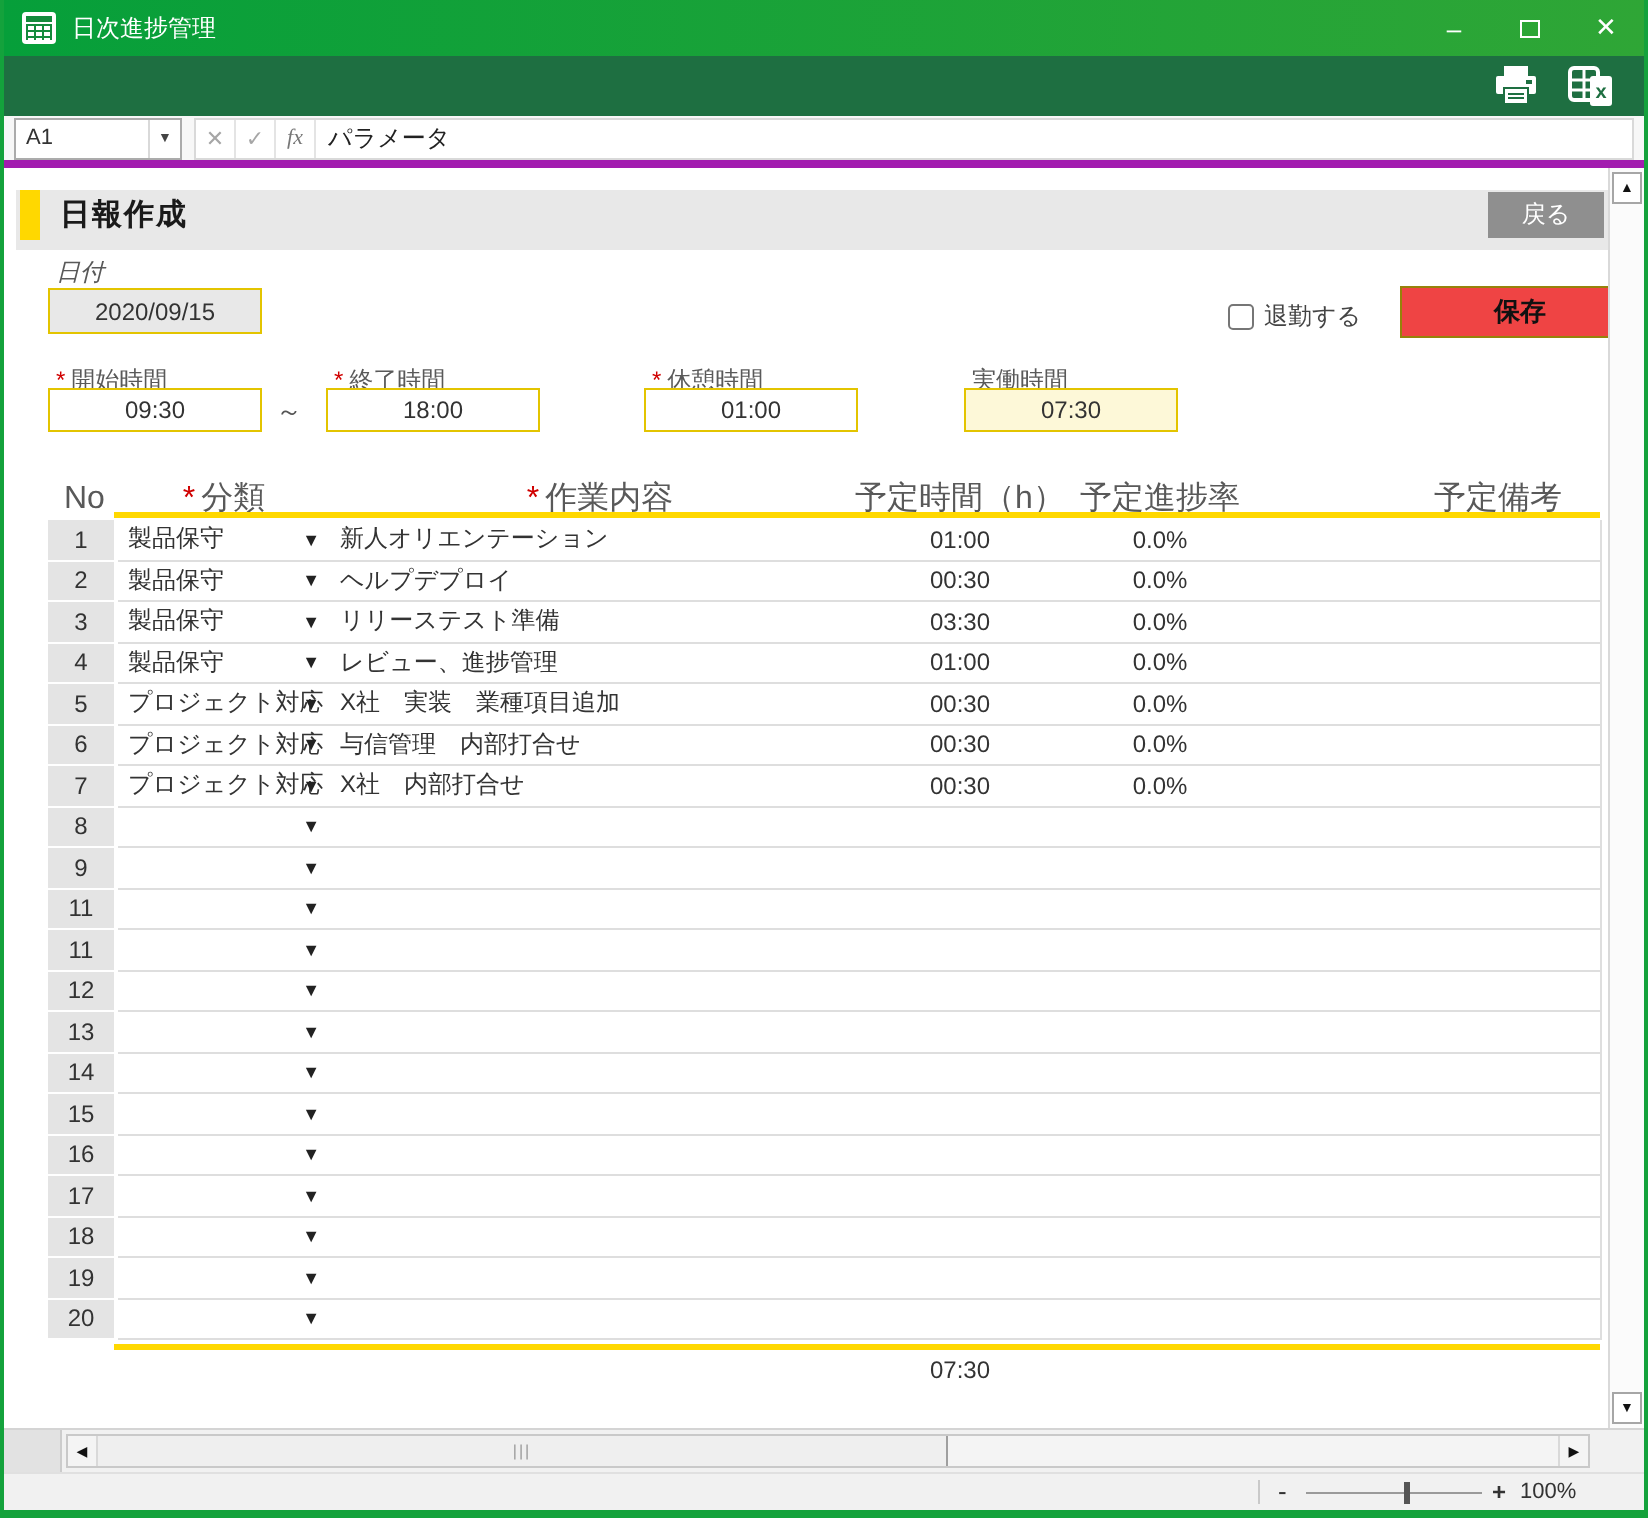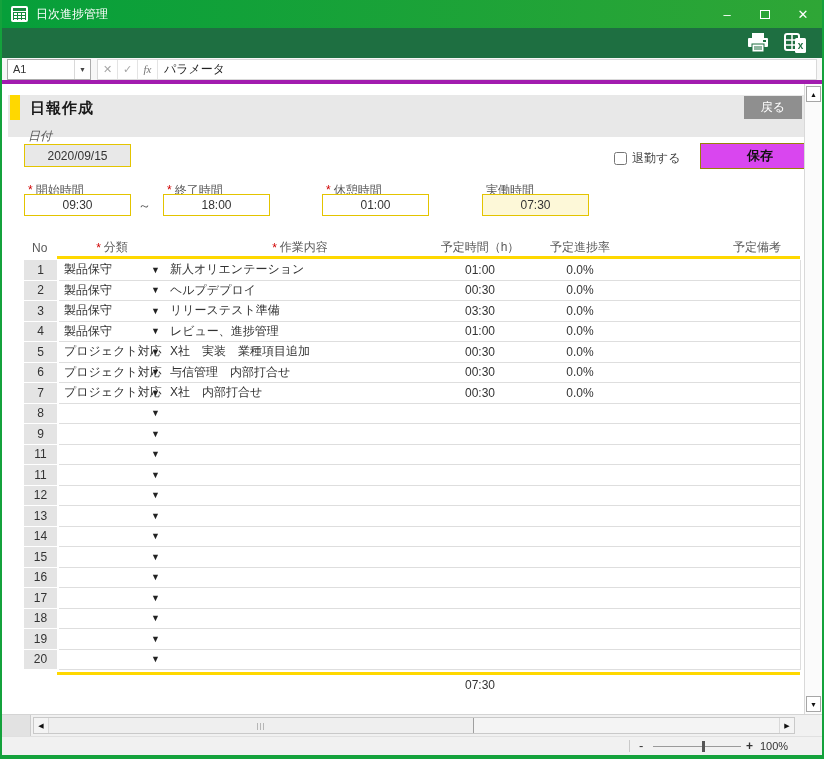--- a/index.html
+++ b/index.html
@@ -30,41 +30,41 @@
   .namebox .nb-arrow { margin-left:auto; border-left:1px solid #d9d9d9; width:16px; text-align:center; font-size:7px; color:#444; line-height:19px; }
   .formula-region { flex:1; height:21px; margin-left:6px; background:#fff; border:1px solid #d9d9d9; display:flex; align-items:center; }
   .fbtn { width:20px; height:19px; display:flex; align-items:center; justify-content:center; color:#a6a6a6; font-size:11px; border-right:1px solid #e4e4e4; }
   .fbtn.fx { font-style:italic; font-family:"Liberation Serif","DejaVu Serif",serif; color:#777; }
   .formula-text { padding-left:6px; color:#222; font-size:12px; }
 
   
   .mainrow { flex:0 0 630px; display:flex; }
   .content { position:relative; width:802px; background:#fff; }
 
-  .band { position:absolute; top:11px; left:6px; right:0; height:42px; background:#e8e8e8; }
+  .band { position:absolute; top:11px; left:6px; right:0; height:30px; background:#e8e8e8; }
   .accent { position:absolute; top:0; left:2px; width:10px; height:25px; background:#ffd800; }
   .page-title { position:absolute; left:22px; top:0; line-height:25px; font-size:15px; font-weight:bold; color:#1a1a1a; letter-spacing:1px; }
   .back-btn { position:absolute; right:2px; top:1px; width:58px; height:23px; background:#8f8f8f; color:#fff; border:none; font-size:12px; font-family:inherit; }
 
   .lbl { position:absolute; font-size:12px; color:#595959; }
   .req { color:#d00000; margin-right:3px; }
 
   .field { position:absolute; height:22px; width:107px; border:1px solid #e3c400; background:#fff; text-align:center; font-size:12px; color:#333; font-family:inherit; }
   .field.readonly-gray { background:#e8e8e8; height:23px; }
   .field.readonly-yellow { background:#fdf8d8; }
 
   .tilde { position:absolute; left:136px; top:113px; font-size:13px; color:#555; }
 
   .chk-wrap { position:absolute; left:612px; top:66px; display:flex; align-items:center; gap:5px; font-size:12px; color:#444; }
   .chk-wrap input { width:13px; height:13px; margin:0; }
-  .save-btn { position:absolute; left:698px; top:59px; width:120px; height:26px; background:#d946ef; border:1px solid #96820a; font-weight:bold; font-size:13px; color:#111; font-family:inherit; }
+  .save-btn { position:absolute; left:698px; top:59px; width:120px; height:26px; background:#ef4444; border:1px solid #96820a; font-weight:bold; font-size:13px; color:#111; font-family:inherit; }
 
   
   .tgrid { display:grid; grid-template-columns:35px 106px 270px 90px 110px 1fr; }
-  .thead { position:absolute; top:155px; left:22px; width:777px; height:16px; font-size:12px; color:#595959; }
+  .thead { position:absolute; top:155px; left:22px; width:777px; height:16px; font-size:16px; color:#595959; }
   .thead .h { display:flex; align-items:center; justify-content:center; white-space:nowrap; }
   .thead .h.no { justify-content:flex-start; padding-left:8px; }
   .thead .h.note { justify-content:flex-end; padding-right:20px; }
   .yellow-line { position:absolute; left:55px; width:743px; height:3px; background:#ffd800; }
   .yl-top { top:172px; } .yl-bottom { top:588px; }
 
   .rows { position:absolute; top:176px; left:22px; width:777px; }
   .trow { height:20.5px; }
   .trow .cell { border-bottom:1px solid #dedede; display:flex; align-items:center; font-size:12px; overflow:hidden; white-space:nowrap; }
   .trow .c-no { background:#e4e4e4; border-bottom:1px solid #fff; margin-right:2px; justify-content:center; color:#333; }

